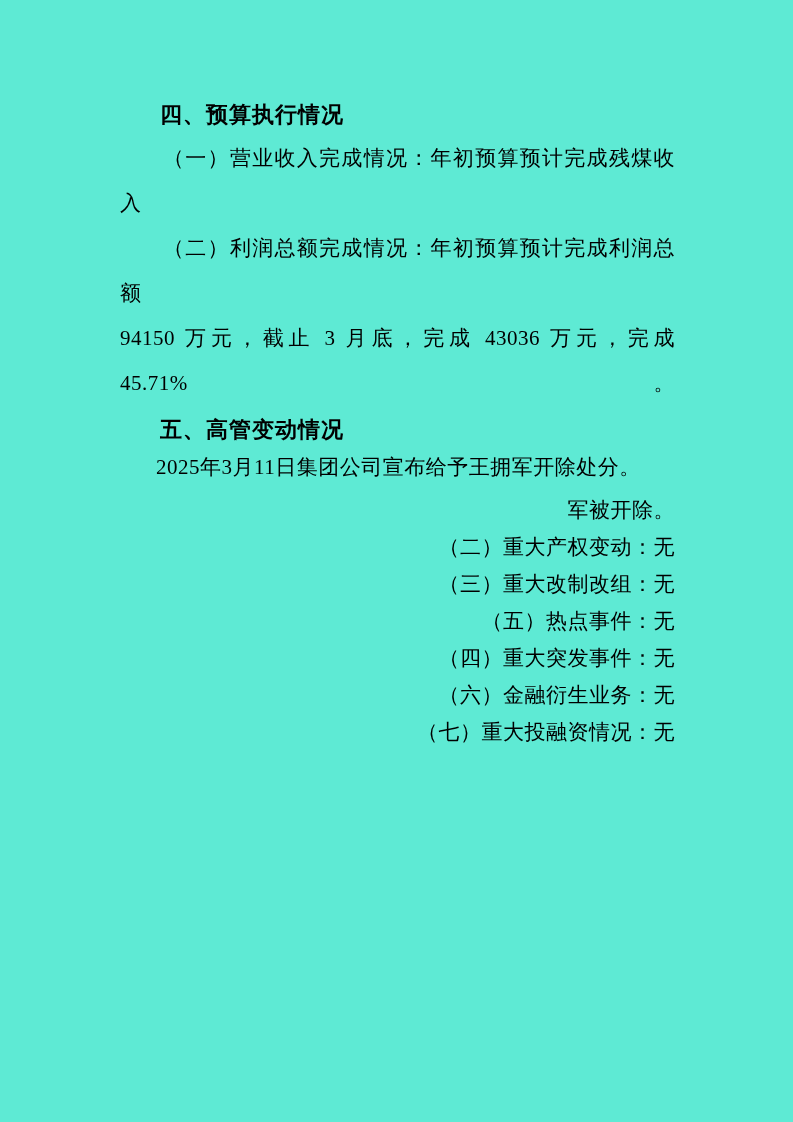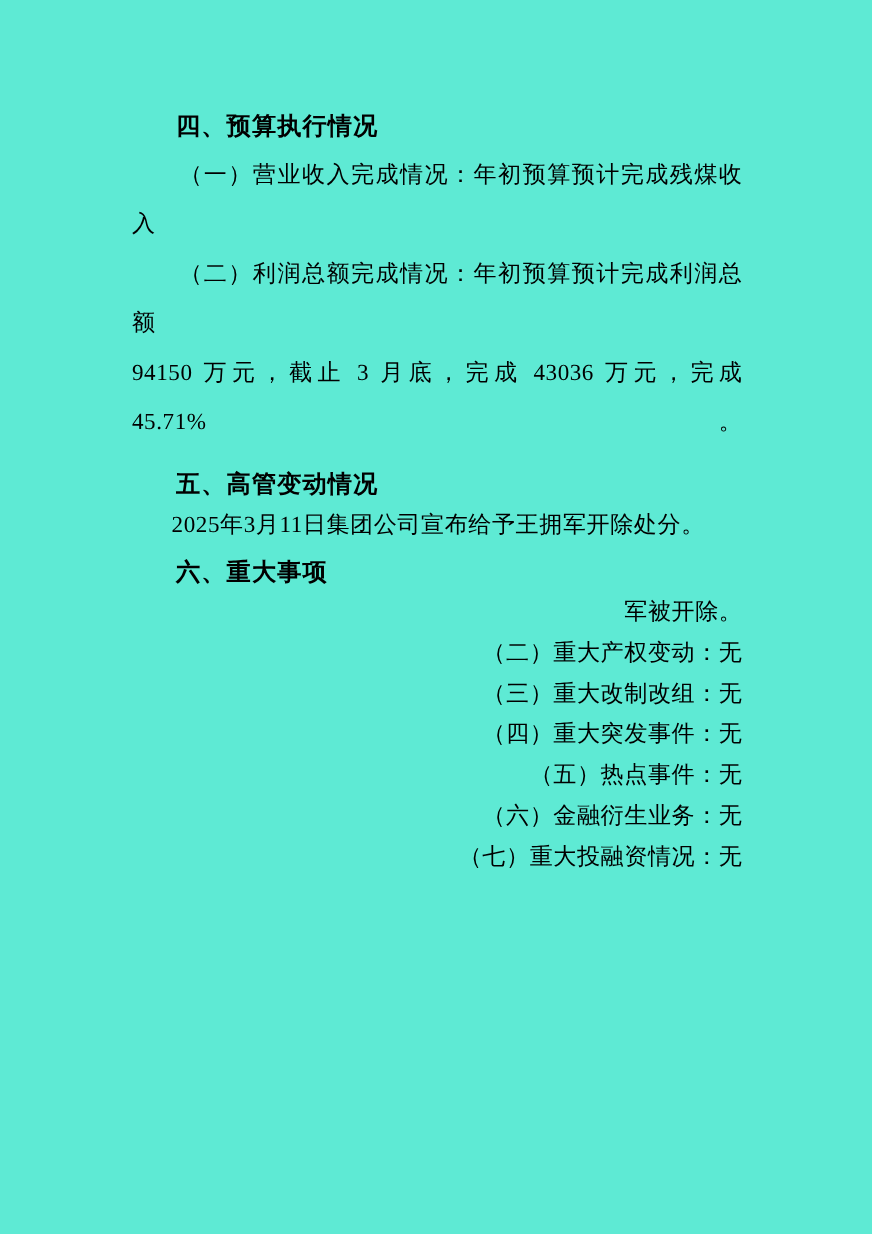--- a/index.html
+++ b/index.html
@@ -42,21 +42,21 @@
   .just {
     white-space: normal;
     text-align: justify;
     text-align-last: justify;
     text-justify: inter-character;
   }
   .ind { text-indent: 43px; font-family: Liberation Serif, serif; }
   .ind2 { text-indent: 36px; }
   .sec-4 { margin-top: 0; }
   .sec-4 .body-block { margin-top: 3px; }
-  .sec-5 { margin-top: 16px; }
+  .sec-5 { margin-top: 6px; }
   .sec-6 { margin-top: 6px; }
 </style>
 </head>
 <body>
 
 <div class="page">
 
   <div class="section sec-4 s4">
     <div class="heading">四、预算执行情况</div>
     <div class="body-block">
@@ -67,25 +67,24 @@
   </div>
 
   <div class="section sec-5 s5">
     <div class="heading">五、高管变动情况</div>
     <div class="body-block">
       <div class="line ind2">2025年3月11日集团公司宣布给予王拥军开除处分。</div>
     </div>
   </div>
 
   <div class="section sec-6 s6">
-    <div class="heading">六、重大事项</div>
     <div class="body-block">
       <div class="line">军被开除。</div>
       <div class="line ind">（二）重大产权变动：无</div>
       <div class="line ind">（三）重大改制改组：无</div>
+      <div class="line ind">（五）热点事件：无</div>
       <div class="line ind">（四）重大突发事件：无</div>
-      <div class="line ind">（五）热点事件：无</div>
       <div class="line ind">（六）金融衍生业务：无</div>
       <div class="line ind">（七）重大投融资情况：无</div>
     </div>
   </div>
 
 </div>
 
 </body></html>

